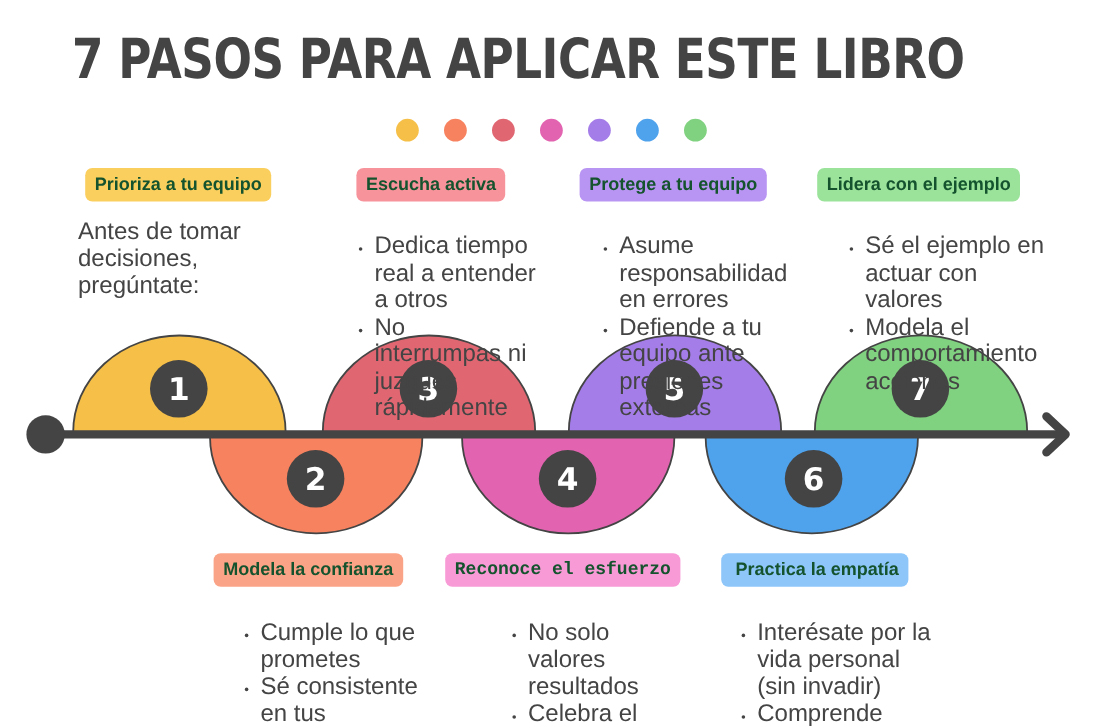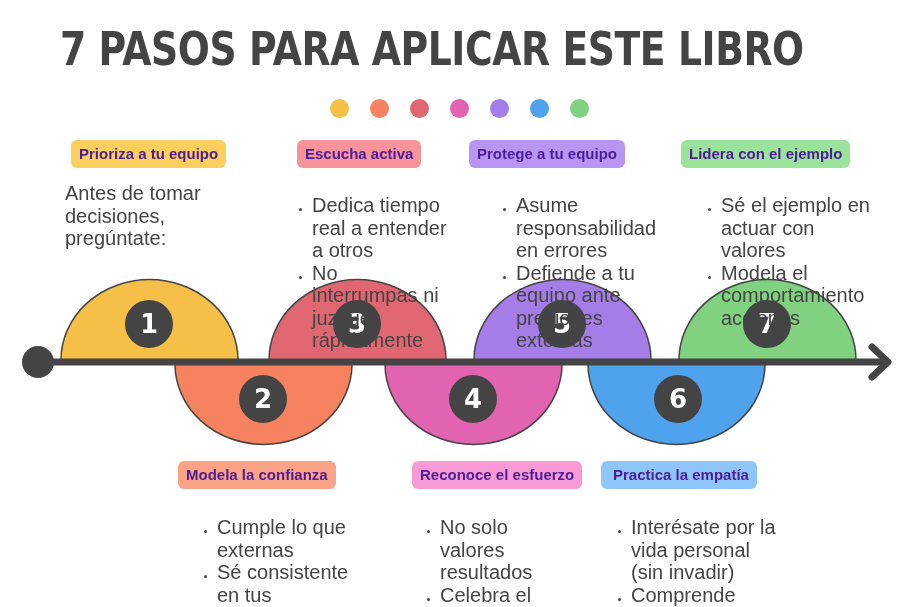--- a/index.html
+++ b/index.html
@@ -5,21 +5,21 @@
   html, body { margin: 0; padding: 0; background: #ffffff; }
   body { width: 915px; height: 607px; position: relative; overflow: hidden;
          font-family: "Liberation Sans", sans-serif; color: #444444; }
   .title { position: absolute; left: 60px; top: 22px; font-size: 46px; font-weight: bold;
            color: #444444; letter-spacing: -0.5px; font-family: "DejaVu Sans", sans-serif;
            transform: scaleX(0.82); transform-origin: left top; white-space: nowrap; }
   .dots { position: absolute; left: 330px; top: 99px; display: flex; gap: 21px; }
   .dot { width: 19px; height: 19px; border-radius: 50%; }
   .diagram { position: absolute; left: 0; top: 0; }
   .pill { position: absolute; padding: 4px 8px; border-radius: 6px; font-size: 15px; font-weight: bold;
-          color: #4c1d95; white-space: nowrap; height: 20px; line-height: 20px; }
+          color: #14532d; white-space: nowrap; height: 20px; line-height: 20px; }
   .body { position: absolute; font-size: 20px; line-height: 22.5px; color: #444444; }
   .body p { margin: 0; }
   .body ul { margin: 12px; padding-left: 20px; }
   .body li { margin: 0; }
   .body li::marker { font-size: 11px; }
 </style>
 </head>
 <body>
 
 <div class="title">7 PASOS PARA APLICAR ESTE LIBRO</div>
@@ -73,45 +73,45 @@
 </div>
 
 <div class="pill" style="left: 297px; top: 140px; background: rgb(247, 147, 155);">Escucha activa</div>
 <div class="body" style="left:280px;top:182px;width:180px;">
   <ul>
     <li>Dedica tiempo real a entender a otros</li>
     <li>No interrumpas ni juzgues rápidamente</li>
   </ul>
 </div>
 
-<div class="pill" style="left: 469px; top: 140px; background: rgb(185, 149, 243);">Protege a tu equipo</div>
+<div class="pill" style="left: 483px; top: 140px; background: rgb(185, 149, 243);">Protege a tu equipo</div>
 <div class="body" style="left:484px;top:182px;width:180px;">
   <ul>
     <li>Asume responsabilidad en errores</li>
     <li>Defiende a tu equipo ante presiones externas</li>
   </ul>
 </div>
 
 <div class="pill" style="left: 681px; top: 140px; background: rgb(155, 227, 155);">Lidera con el ejemplo</div>
 <div class="body" style="left:689px;top:182px;width:200px;">
   <ul>
     <li>Sé el ejemplo en actuar con valores</li>
     <li>Modela el comportamiento acciones</li>
   </ul>
 </div>
 
 <div class="pill" style="left: 178px; top: 461px; background: rgb(251, 163, 134);">Modela la confianza</div>
 <div class="body" style="left:185px;top:504px;width:180px;">
   <ul>
-    <li>Cumple lo que externas</li>
+    <li>Cumple lo que prometes</li>
     <li>Sé consistente en tus acciones</li>
   </ul>
 </div>
 
-<div class="pill" style="left: 412px; top: 461px; background: rgb(248, 154, 214);">Reconoce el esfuerzo</div>
+<div class="pill" style="left: 371px; top: 461px; background: rgb(248, 154, 214); font-family: Liberation Mono, monospace;">Reconoce el esfuerzo</div>
 <div class="body" style="left:408px;top:504px;width:180px;">
   <ul>
     <li>No solo valores resultados</li>
     <li>Celebra el progreso</li>
   </ul>
 </div>
 
 <div class="pill" style="left: 601px; top: 461px; background: rgb(142, 198, 250); padding-left: 12px;">Practica la empatía</div>
 <div class="body" style="left:599px;top:504px;width:190px;">
   <ul>

